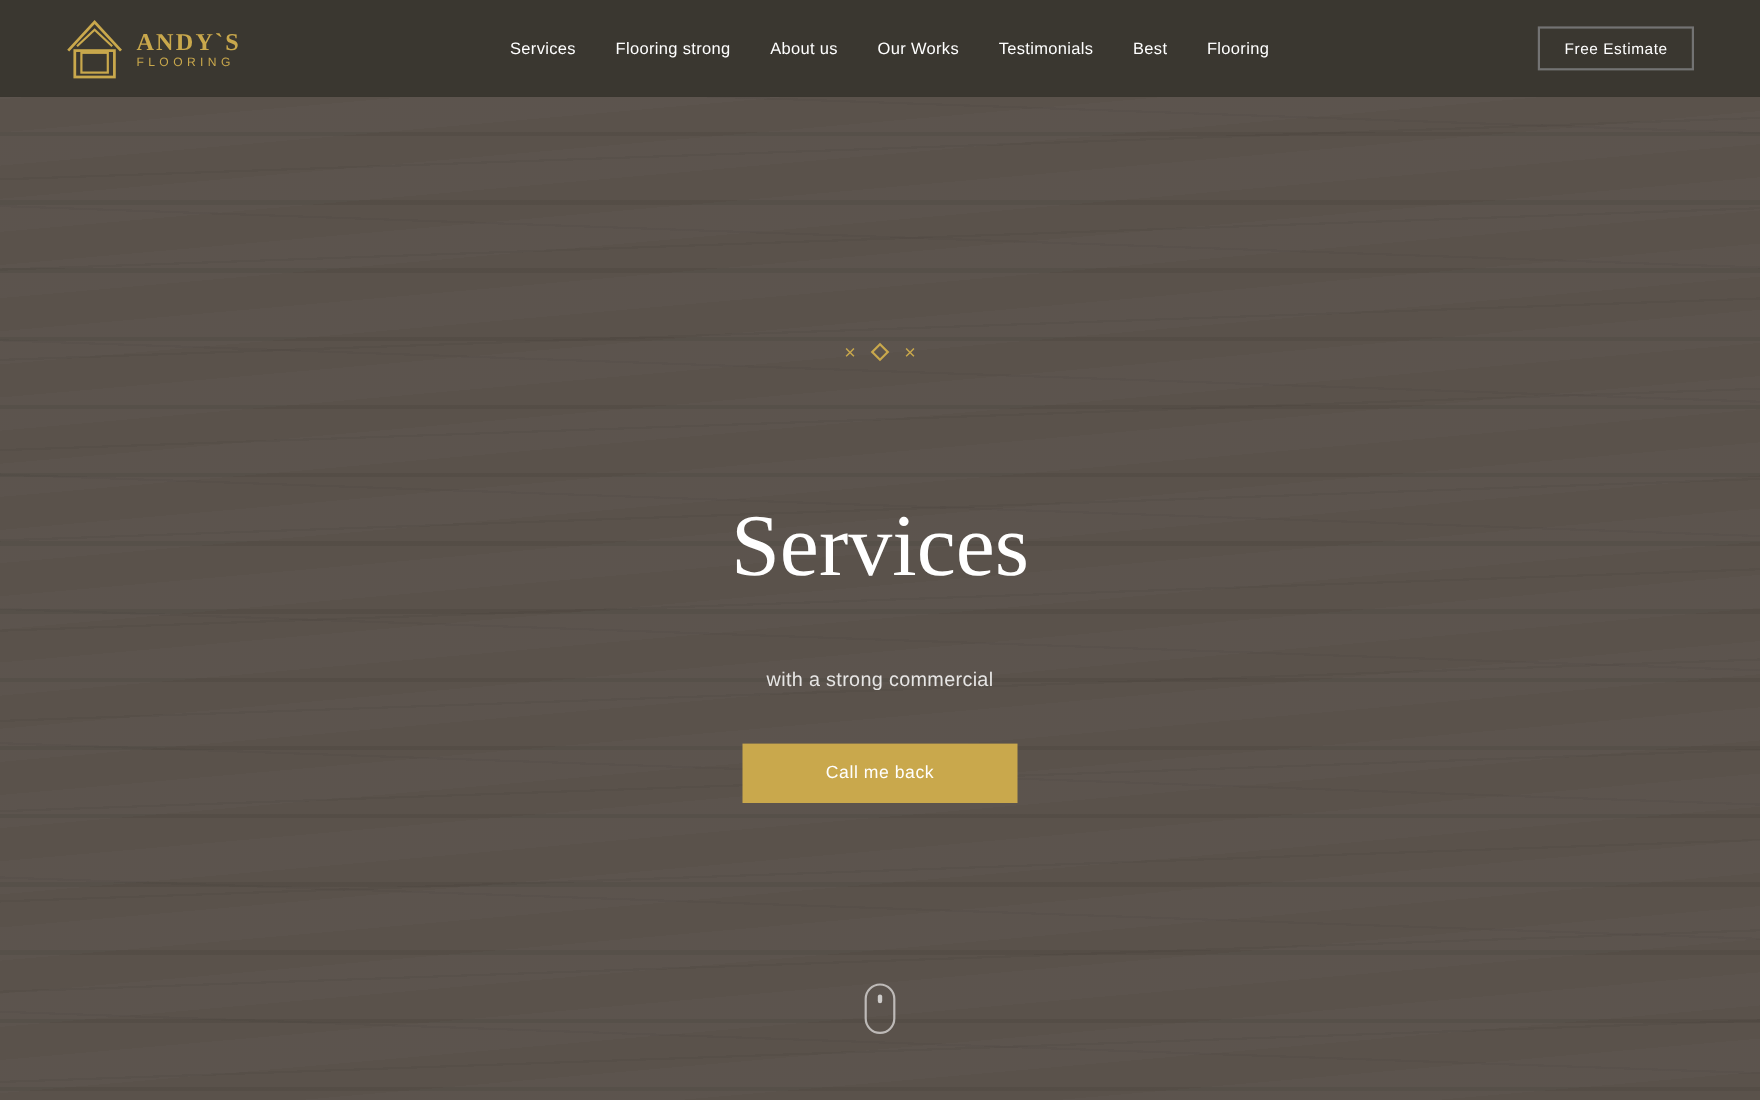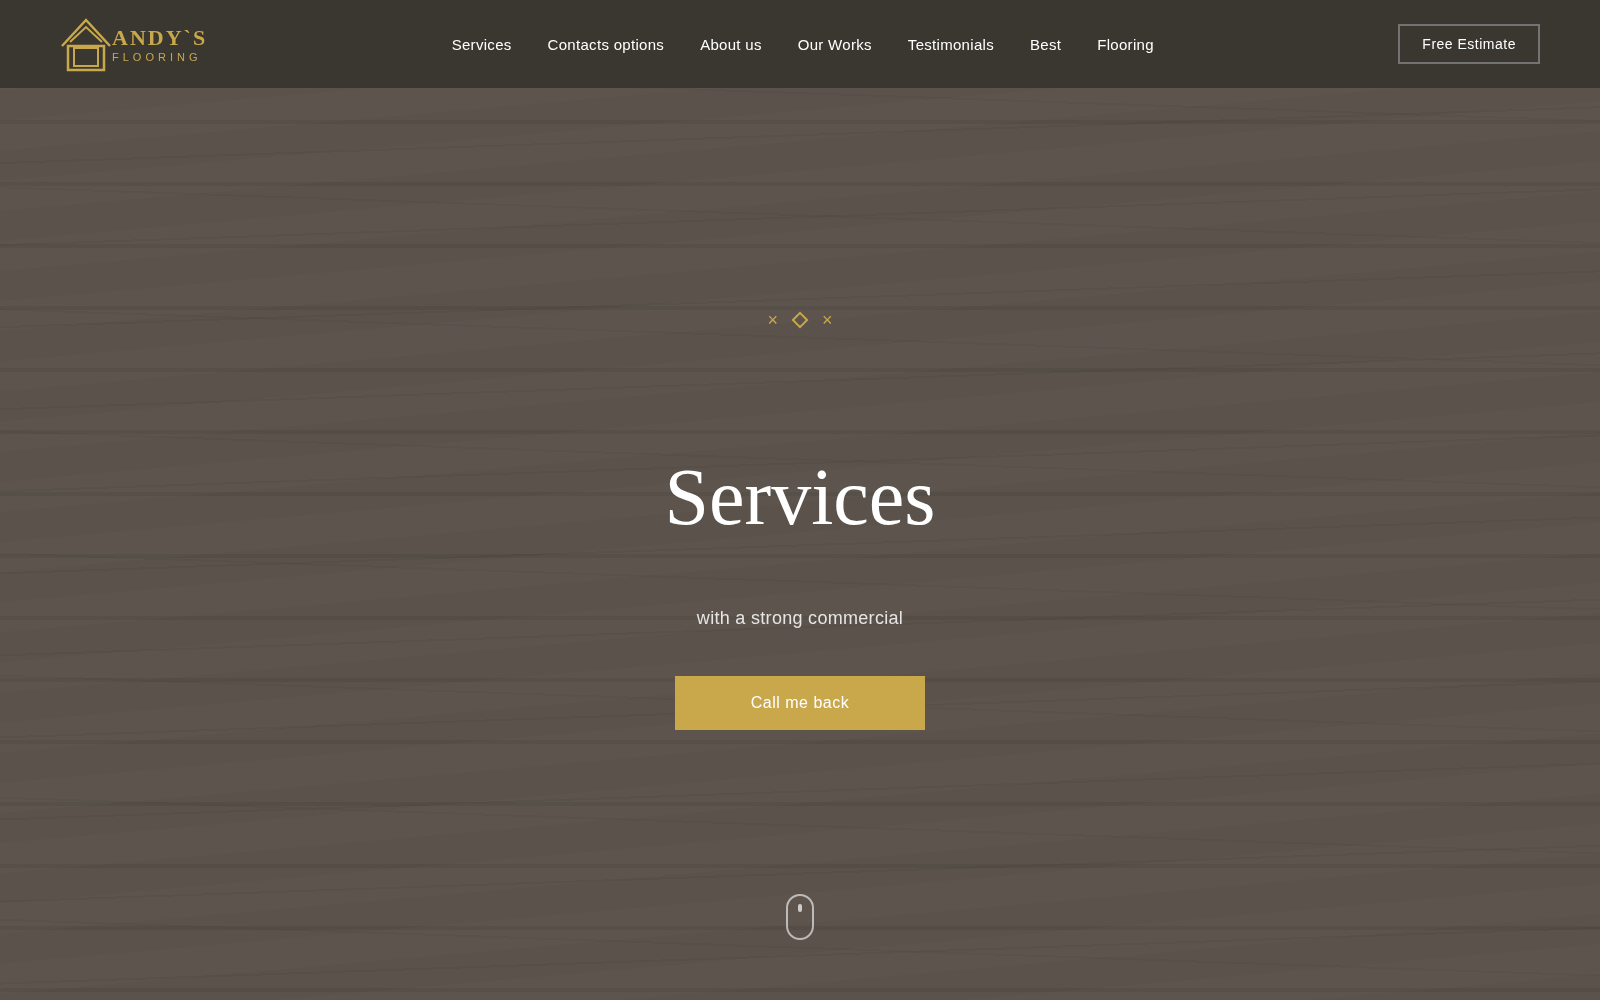--- a/index.html
+++ b/index.html
@@ -22,20 +22,21 @@
       display: flex;
       align-items: center;
       justify-content: space-between;
       padding: 0 60px;
       z-index: 100;
     }
 
     .logo-area {
       display: flex;
       align-items: center;
+      gap: 12px;
     }
 
     .logo-icon {
       width: 52px;
       height: 60px;
     }
 
     .logo-text {
       display: flex;
       flex-direction: column;
@@ -278,21 +279,21 @@
       <rect x="14" y="34" width="24" height="18" fill="none" stroke="#c9a84c" stroke-width="2"></rect>
     </svg>
     <div class="logo-text">
       <span class="logo-name">ANDY`S</span>
       <span class="logo-sub">FLOORING</span>
     </div>
   </div>
 
   <nav>
     <a href="#services">Services</a>
-    <a href="#flooring">Contacts options</a>
+    <a href="#flooring">Flooring strong</a>
     <a href="#about">About us</a>
     <a href="#works">Our Works</a>
     <a href="#testimonials">Testimonials</a>
     <a href="#blog">Best</a>
     <a href="#contacts">Flooring</a>
   </nav>
 
   <button class="free-estimate-btn">Free Estimate</button>
 </header>
 

